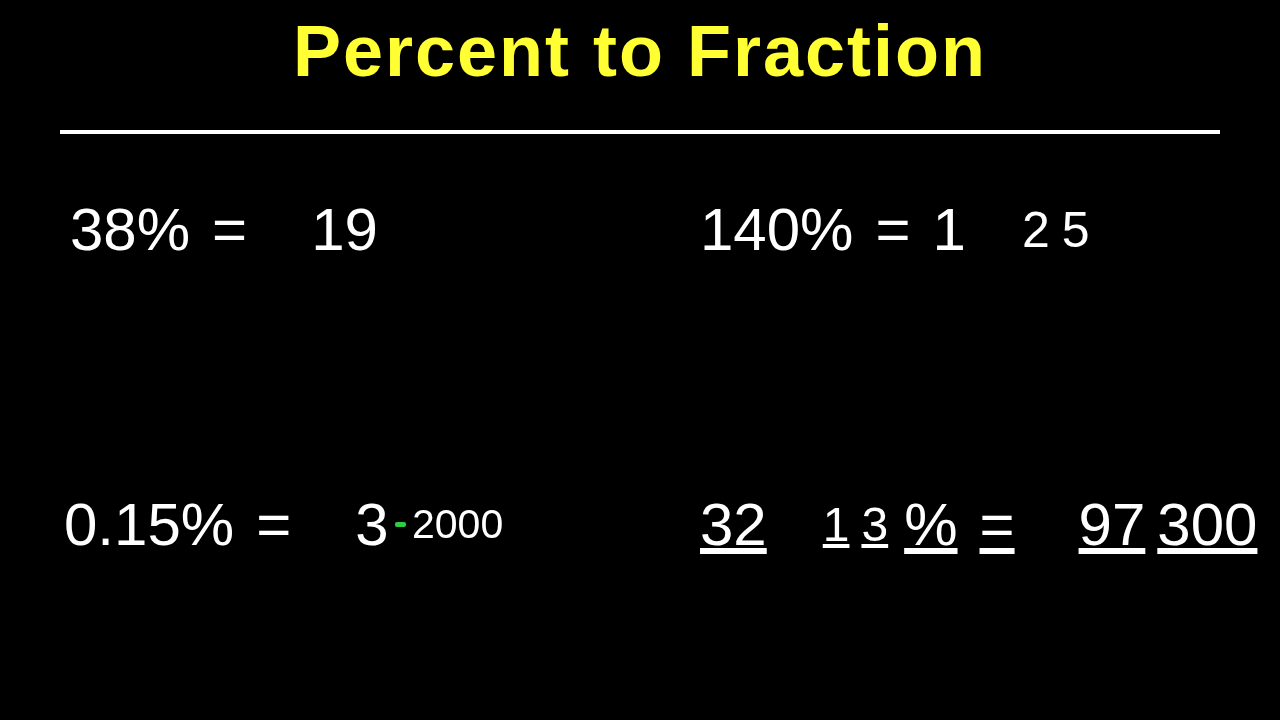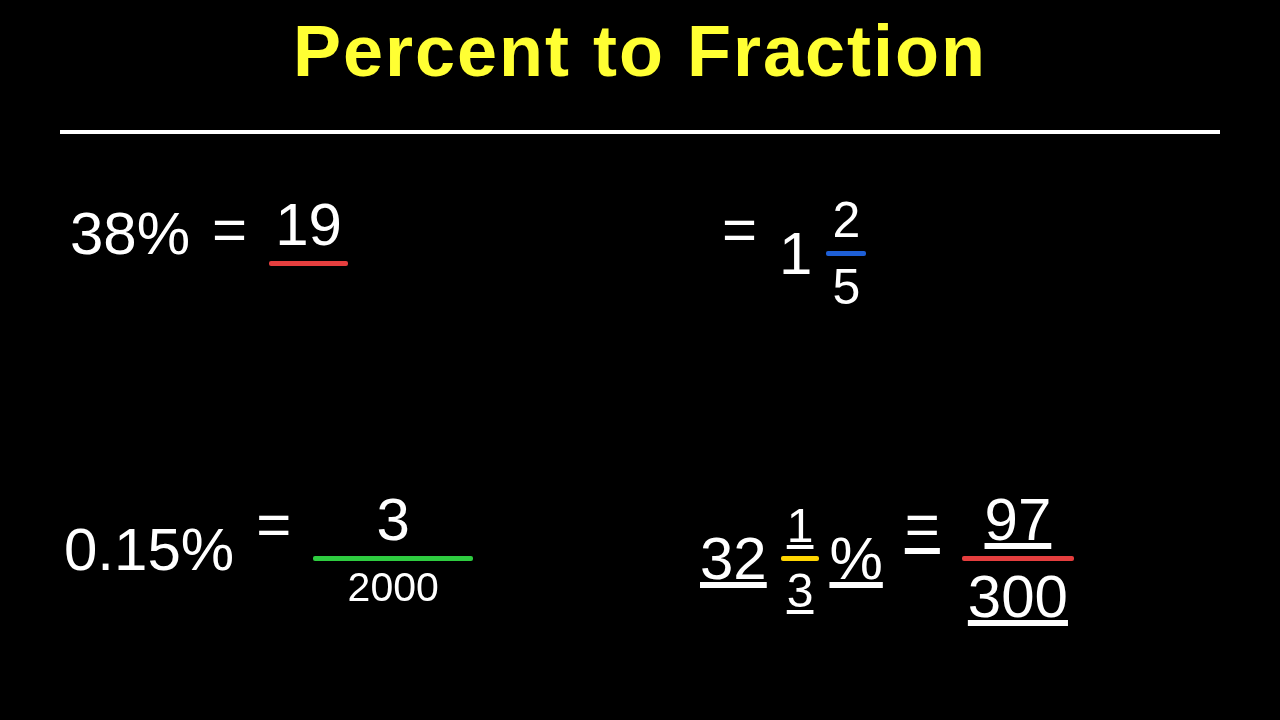--- a/index.html
+++ b/index.html
@@ -40,23 +40,23 @@
   }
   .eq .lhs {
     display: flex;
     align-items: center;
   }
   .eq .equals {
     margin: 0 22px;
   }
   .fraction {
     display: inline-flex;
-    flex-direction: column;
     align-items: center;
     line-height: 1;
+    margin-left: 36px;
   }
   .fraction .num, .fraction .den {
     padding: 0 6px;
   }
   .fraction .bar {
     width: 100%;
     height: 5px;
     margin: 6px 0;
     border-radius: 2px;
   }
@@ -92,20 +92,21 @@
 <div class="eq eq1">
   <span class="lhs">38%</span>
   <span class="equals">=</span>
   <span class="fraction">
     <span class="num">19</span>
     <span class="bar bar-red"></span>
   </span>
 </div>
 
 <div class="eq eq2">
+  <span class="lhs">140%</span>
   <span class="equals">=</span>
   <span class="mixed">
     <span class="whole">1</span>
     <span class="fraction small-frac">
       <span class="num">2</span>
       <span class="bar bar-blue"></span>
       <span class="den">5</span>
     </span>
   </span>
 </div>

